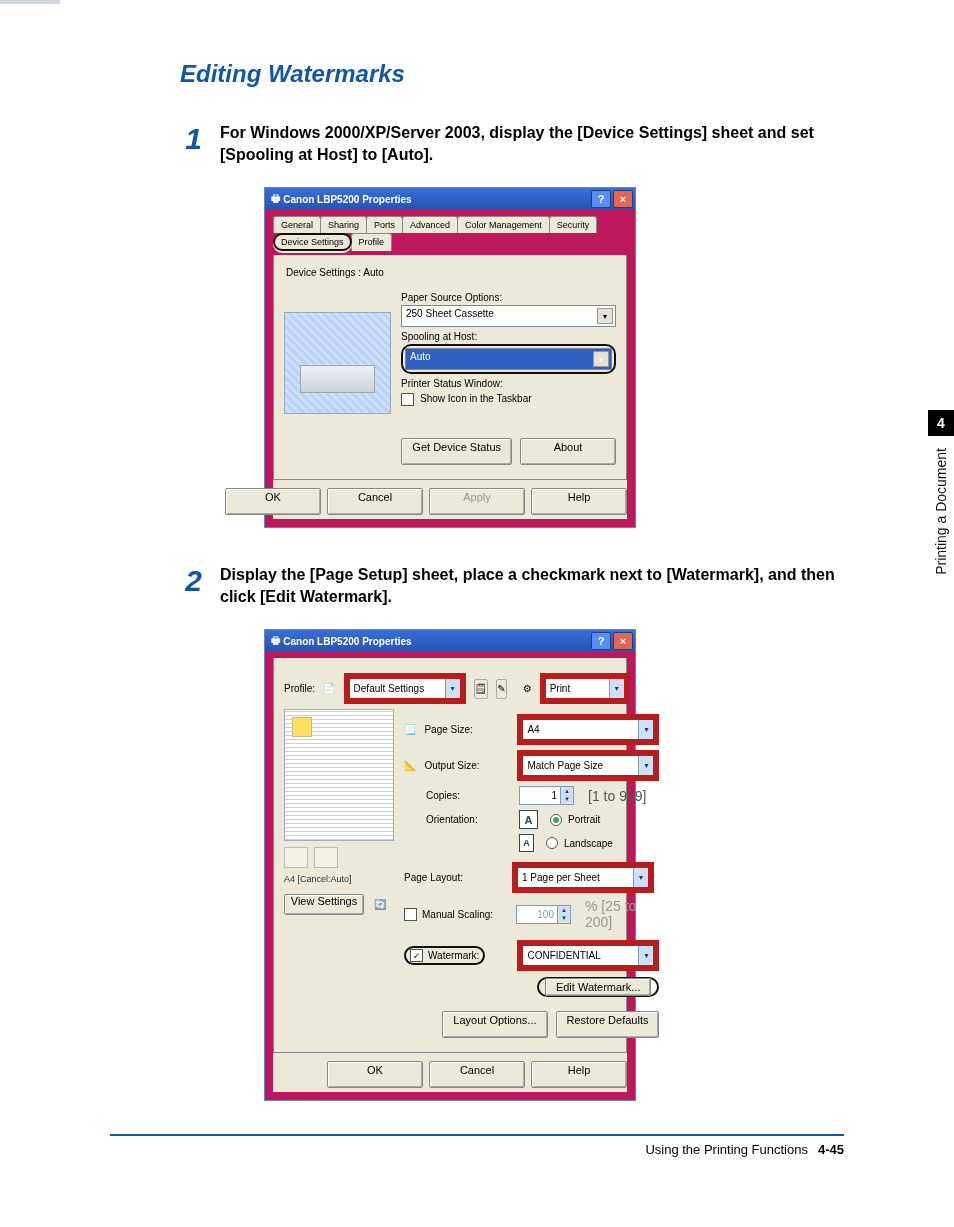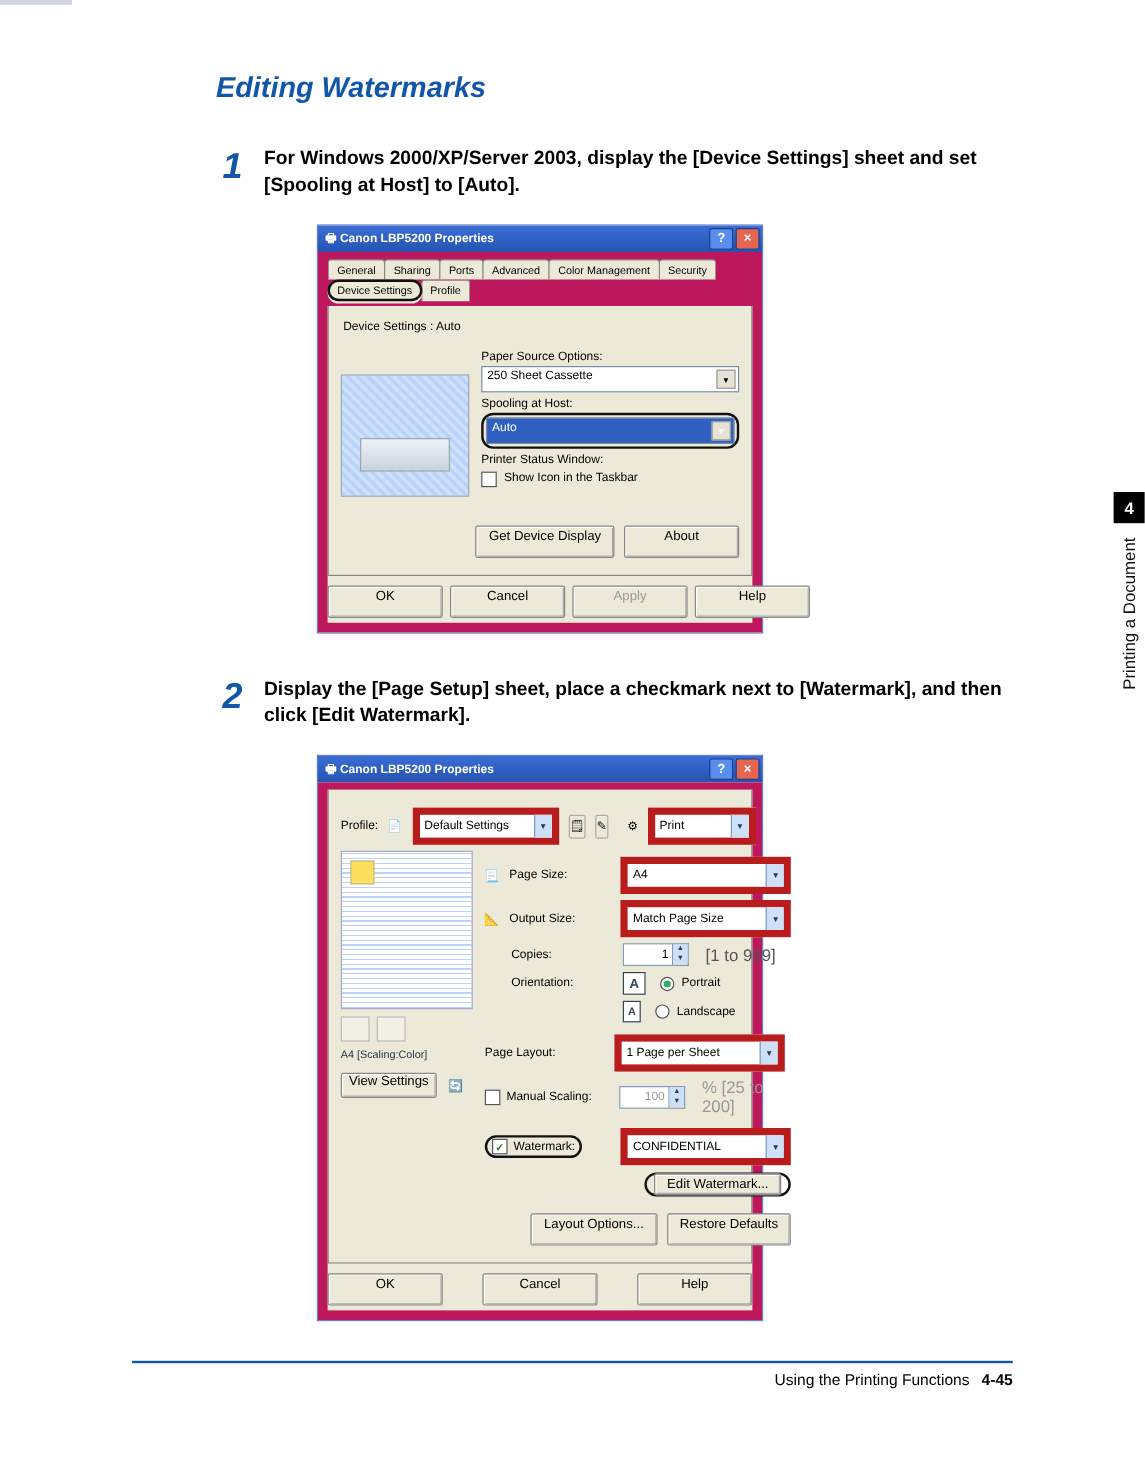--- a/index.html
+++ b/index.html
@@ -28,21 +28,21 @@
   .fields{flex:1;font-size:10px}
   .flabel{margin:4px 0 2px}
   .field{border:1px solid #7a8aa0;background:#fff;padding:2px 4px;height:16px;position:relative}
   .field .caret{position:absolute;right:2px;top:2px;width:14px;height:14px;background:#e6e3d6;border:1px solid #999;display:flex;align-items:center;justify-content:center;font-size:8px}
   .field.hl{background:#2f5fc0;color:#fff}
   .chk{display:flex;align-items:flex-start;gap:6px;margin-top:4px}
   .chk .box{width:11px;height:11px;border:1px solid #555;background:#fff}
   .btn-row-r{display:flex;justify-content:flex-end;gap:8px;margin-top:24px}
   .std-btn{font-size:11px;border:1px solid #888;background:#ece9d8;padding:2px 10px;height:21px;min-width:74px;text-align:center;border-radius:2px;box-shadow:inset 1px 1px 0 #fff,inset -1px -1px 0 #aaa}
   .std-btn.disabled{color:#999}
-  .win-footer{display:flex;justify-content:space-between;gap:6px;padding:8px 0 4px;background:#ece9d8}
+  .win-footer{display:flex;justify-content:flex-end;gap:6px;padding:8px 0 4px;background:#ece9d8}
   .callout{border:2px solid #111;border-radius:14px;padding:2px 6px}
   .rowf{display:flex;align-items:center;gap:8px;font-size:10px;margin:5px 0}
   .sel{border:6px solid #b91c1c;background:#fff;padding:1px 16px 1px 4px;height:17px;min-width:110px;position:relative;font-size:10px;display:flex;align-items:center}
   .sel .car{position:absolute;right:0;top:0;bottom:0;width:14px;background:#cde0f7;border-left:1px solid #7f9db9;display:flex;align-items:center;justify-content:center;font-size:8px;color:#335}
   .pagesetup-body{display:flex;gap:10px;font-size:10px}
   .preview{width:110px}
   .preview-canvas{width:108px;height:130px;background:repeating-linear-gradient(0deg,#bcd2f7,#bcd2f7 1px,#fff 1px,#fff 4px);border:1px solid #aac;position:relative}
   .pv-mark{position:absolute;top:7px;left:7px;width:18px;height:18px;background:#ffdf5e;border:1px solid #bb9}
   .mini-icons{display:flex;gap:6px;margin:6px 0}
   .mini{width:22px;height:19px;border:1px solid #bbb;background:#f3f0e5}
@@ -122,21 +122,21 @@
                 </div>
               </div>
               <div class="flabel">Printer Status Window:</div>
               <div class="chk">
                 <span class="box"></span>
                 <span>Show Icon in the Taskbar</span>
               </div>
             </div>
           </div>
           <div class="btn-row-r">
-            <div class="std-btn">Get Device Display</div>
+            <div class="std-btn">Get Device Status</div>
             <div class="std-btn">About</div>
           </div>
         </div>
         <div class="win-footer">
           <div class="std-btn">OK</div>
           <div class="std-btn">Cancel</div>
           <div class="std-btn disabled">Apply</div>
           <div class="std-btn">Help</div>
         </div>
       </div>
@@ -178,21 +178,21 @@
 
           <div class="pagesetup-body">
             <div class="preview">
               <div class="preview-canvas">
                 <div class="pv-mark"></div>
               </div>
               <div class="mini-icons">
                 <div class="mini"></div>
                 <div class="mini"></div>
               </div>
-              <div class="pv-status">A4 [Scaling:Color]</div>
+              <div class="pv-status">A4 [Cancel:Auto]</div>
               <div class="view-icons">
                 <div class="std-btn" style="min-width:78px;height:19px;padding:0">View Settings</div>
                 <span>🔄</span>
               </div>
             </div>
 
             <div class="psfields">
               <div class="rowf">
                 <span>📃</span>
                 <span class="lbl">Page Size:</span>

